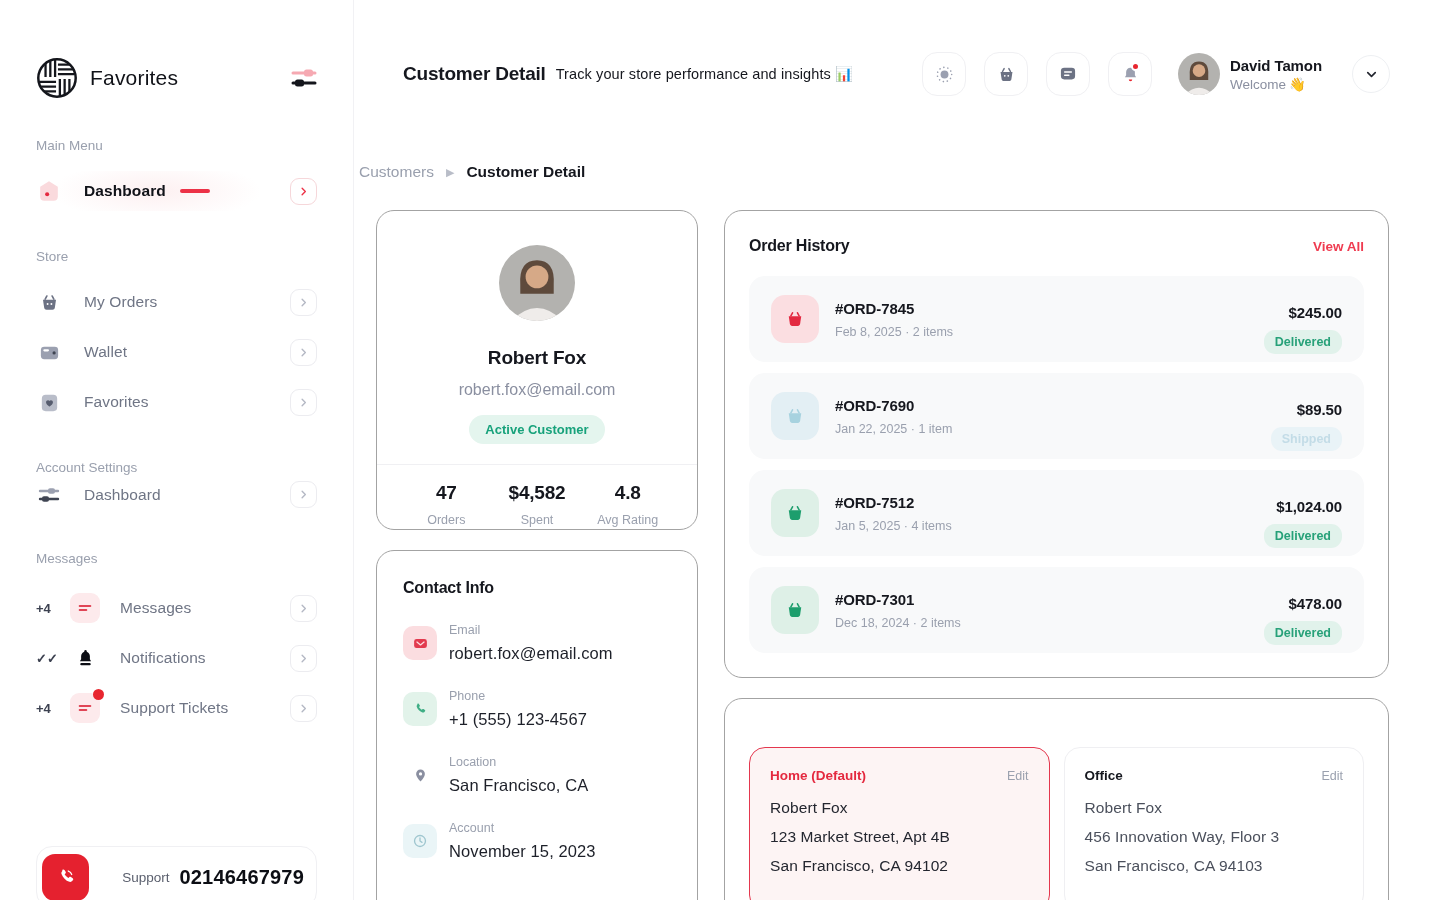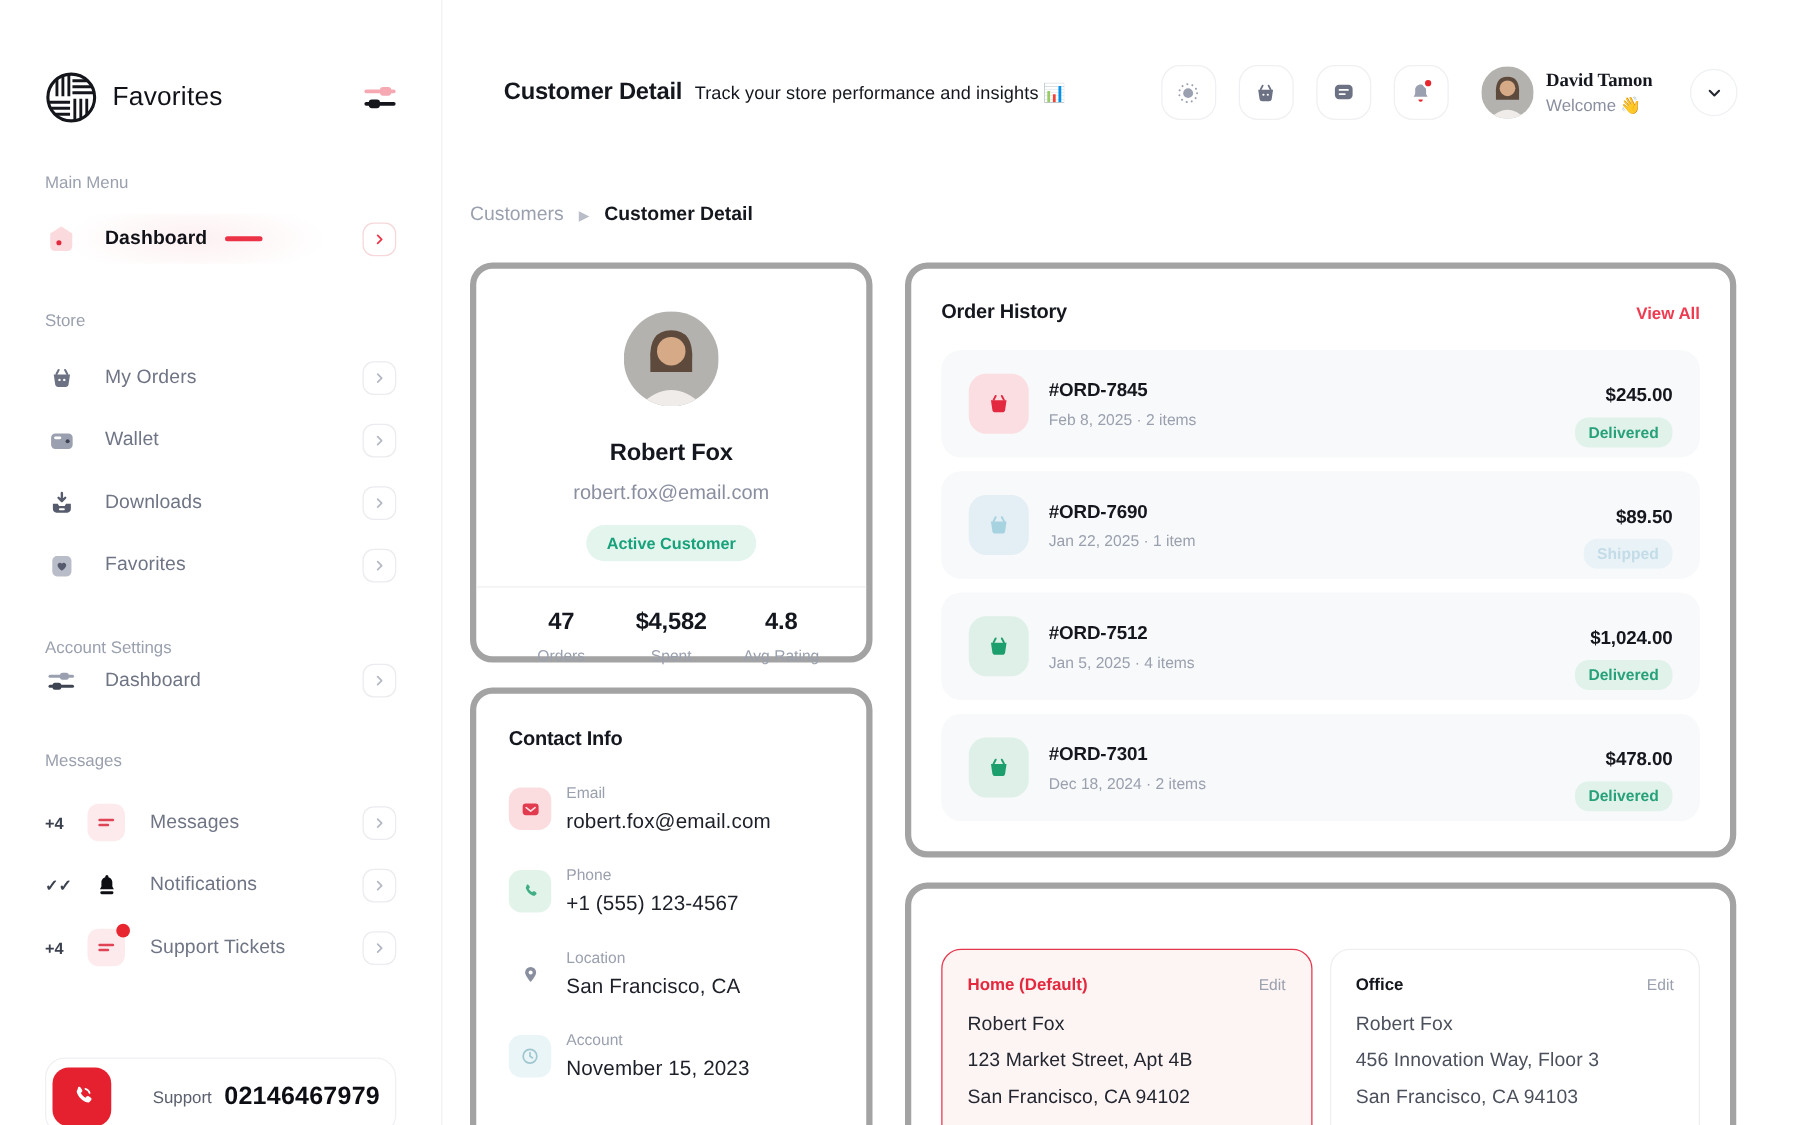--- a/index.html
+++ b/index.html
@@ -53,31 +53,31 @@
   .page-title { font-size:19px; font-weight:800; letter-spacing:-.2px; }
   .page-sub { font-size:14.5px; color:#15171e; margin-left:10px; letter-spacing:.1px; }
   .top-actions { margin-left:auto; display:flex; align-items:center; gap:18px; }
   .icon-btn { width:44px; height:44px; border:1px solid #f0f0f3; border-radius:15px; background:#fff;
     display:flex; align-items:center; justify-content:center; color:#8a8fa0; position:relative; cursor:pointer; }
   .bell-dot { position:absolute; top:9px; right:11px; width:9px; height:9px; border-radius:50%;
     background:#e8262f; border:2px solid #fff; }
   .user-chip { display:flex; align-items:center; margin-left:8px; cursor:pointer; }
   .avatar { width:42px; height:42px; border-radius:50%; overflow:hidden; flex-shrink:0; }
   .user-meta { margin-left:10px; }
-  .user-name { font-size:15px; font-weight:800; letter-spacing:-.1px;font-family:Liberation Serif, serif; }
+  .user-name { font-size:15px; font-weight:800; letter-spacing:-.1px; }
   .user-greet { font-size:13.5px; color:#8a8fa0; margin-top:2px; }
   .round-btn { width:38px; height:38px; border-radius:50%; border:1px solid #eef0f3; background:#fff;
     display:flex; align-items:center; justify-content:center; color:#23262f; margin-left:12px; cursor:pointer; }
 
-  .breadcrumb { position:absolute; left:21px; top:163px; display:flex; align-items:center; font-size:15.5px; }
+  .breadcrumb { position:absolute; left:4px; top:163px; display:flex; align-items:center; font-size:15.5px; }
   .bc-parent { color:#9aa0ae; cursor:pointer; }
   .bc-arrow { color:#b9bdc8; font-size:11px; margin:0 12px; }
   .bc-current { color:#15171e; font-weight:600; }
 
-  .card { background:#fff; border:5px solid #a3a3a3; border-radius:18px; }
+  .card { background:#fff; border:1px solid #a3a3a3; border-radius:18px; }
 
   .col-left { position:absolute; left:21px; top:210px; width:322px; }
   .col-right { position:absolute; left:369px; top:210px; width:665px; }
 
   
   .profile-card { height:320px; padding:30px 24px 0; text-align:center; }
   .profile-avatar { width:76px; height:76px; border-radius:50%; overflow:hidden; margin:4px auto 0; }
   .profile-name { font-size:19px; font-weight:800; letter-spacing:-.2px; margin-top:22px; }
   .profile-email { font-size:16px; color:#8a8fa0; margin-top:12px; }
   .active-badge { display:inline-block; margin-top:16px; background:#e4f5ee; color:#17a27b;
@@ -223,35 +223,20 @@
       </svg>
     </span>
     <span class="nav-label">Wallet</span>
     <span class="nav-chev">
       <svg viewBox="0 0 24 24" fill="none" stroke="currentColor" stroke-width="3" stroke-linecap="round" stroke-linejoin="round">
           <polyline points="9 5 16 12 9 19"></polyline>
         </svg>
     </span>
   </div>
 
-  <div class="nav-row">
-    <span class="nav-ic">
-      <svg width="23" height="23" viewBox="0 0 24 24">
-        <path d="M12 3.5v6.5 M9.2 7.5 12 10.3 14.8 7.5" stroke="#565c6e" stroke-width="2" stroke-linecap="round" stroke-linejoin="round" fill="none"></path>
-        <path d="M4.5 12.5h4l1.2 2h4.6l1.2-2h4v4.5c0 1.7-1.3 3-3 3h-9c-1.7 0-3-1.3-3-3z" fill="#565c6e"></path>
-        <rect x="9.5" y="16.2" width="5" height="1.8" rx=".9" fill="#fff"></rect>
-      </svg>
-    </span>
-    <span class="nav-label">Downloads</span>
-    <span class="nav-chev">
-      <svg viewBox="0 0 24 24" fill="none" stroke="currentColor" stroke-width="3" stroke-linecap="round" stroke-linejoin="round">
-          <polyline points="9 5 16 12 9 19"></polyline>
-        </svg>
-    </span>
-  </div>
 
   <div class="nav-row">
     <span class="nav-ic">
       <svg width="23" height="23" viewBox="0 0 24 24">
         <rect x="4" y="4" width="16" height="17" rx="4" fill="#b9bdc9"></rect>
         <path d="M12 16.2s-3.6-2.1-3.6-4.5c0-1.2.95-2.1 2.05-2.1.7 0 1.25.35 1.55.9.3-.55.85-.9 1.55-.9 1.1 0 2.05.9 2.05 2.1 0 2.4-3.6 4.5-3.6 4.5z" fill="#565c6e"></path>
       </svg>
     </span>
     <span class="nav-label">Favorites</span>
     <span class="nav-chev">

